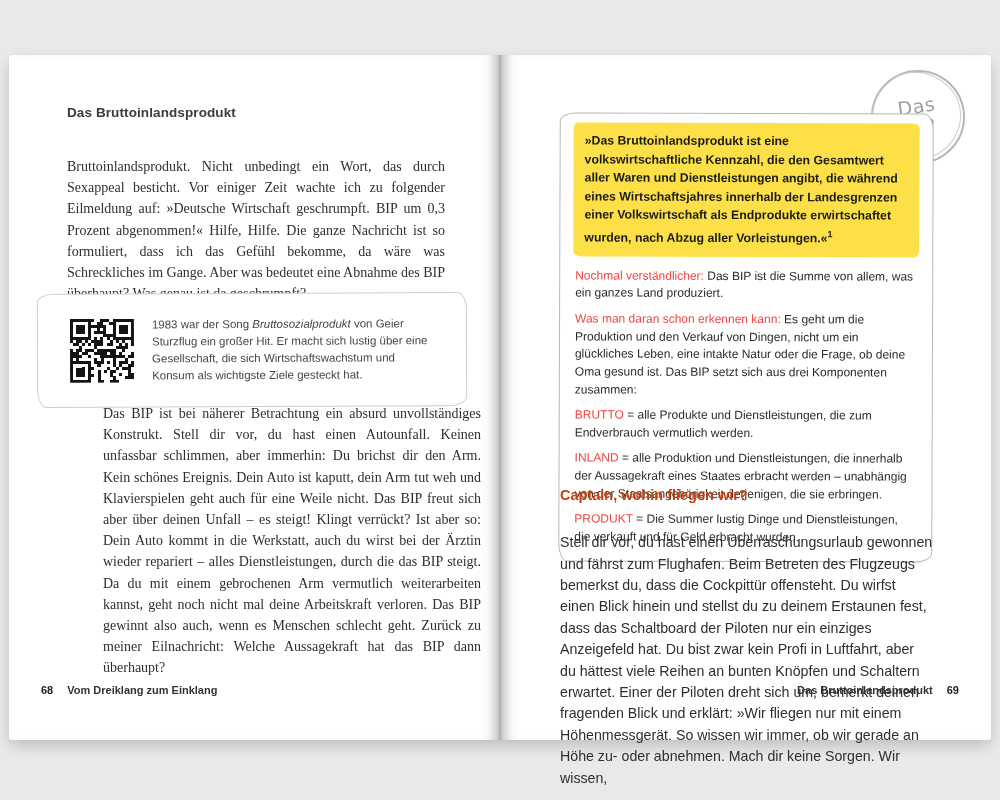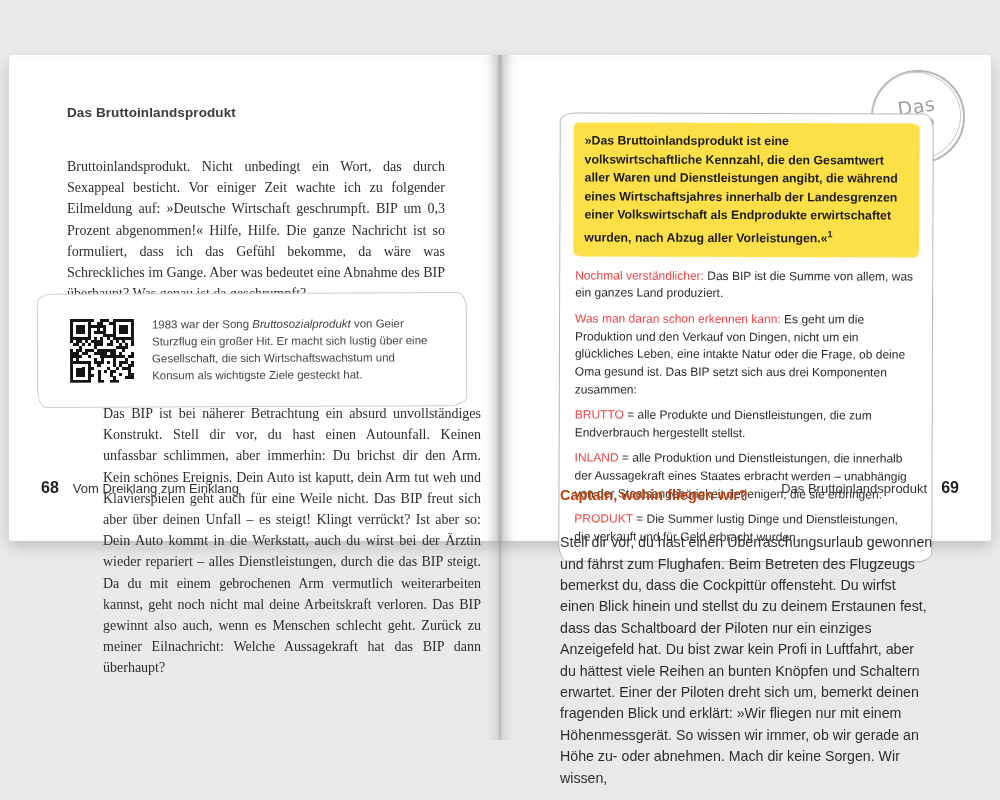--- a/index.html
+++ b/index.html
@@ -9,21 +9,21 @@
     height: 800px;
     background: #e9e9e7;
     font-family: "Liberation Sans", sans-serif;
     overflow: hidden;
   }
   .spread {
     position: absolute;
     left: 9px;
     top: 55px;
     width: 982px;
-    height: 486px;
+    height: 685px;
     display: flex;
     box-shadow: 0 6px 14px rgba(0,0,0,0.18);
     border-radius: 9px;
   }
   .page {
     width: 491px;
     height: 100%;
     background: #ffffff;
     position: relative;
     box-sizing: border-box;
@@ -105,22 +105,22 @@
 
   .footer {
     position: absolute;
     bottom: 44px;
     display: flex;
     align-items: baseline;
     gap: 14px;
   }
   .lp-footer { left: 32px; }
   .rp-footer { right: 32px; }
-  .page-num { font-weight: bold; font-size: 16px; color: #1e1e1e; }
-  .footer-label { font-size: 13px; color: #333; }
+  .page-num { font-weight: bold; font-size: 11px; color: #1e1e1e; }
+  .footer-label { font-size: 11px; color: #333; font-weight: bold; }
 
   
   .def-box {
     position: absolute;
     left: 59px;
     top: 58px;
     width: 374px;
     box-sizing: border-box;
     padding: 9px 13px 14px 13px;
     border-color: #b8b8b8;
@@ -480,21 +480,21 @@
       </div>
     </div>
 
     <div class="def-box sketch">
       <p class="def-quote"><span>»Das Bruttoinlandsprodukt ist eine volkswirtschaftliche Kennzahl, die den Gesamtwert aller Waren und Dienstleistungen angibt, die während eines Wirtschaftsjahres innerhalb der Landesgrenzen einer Volkswirtschaft als Endprodukte erwirtschaftet wurden, nach Abzug aller Vorleistungen.«</span><sup>1</sup></p>
 
       <p class="info first"><span class="lead">Nochmal verständlicher:</span><span> Das BIP ist die Summe von allem, was ein ganzes Land produziert.</span></p>
 
       <p class="info"><span class="lead">Was man daran schon erkennen kann:</span><span> Es geht um die Produktion und den Verkauf von Dingen, nicht um ein glückliches Leben, eine intakte Natur oder die Frage, ob deine Oma gesund ist. Das BIP setzt sich aus drei Komponenten zusammen:</span></p>
 
-      <p class="info"><span class="lead">BRUTTO</span><span> = alle Produkte und Dienstleistungen, die zum Endverbrauch hergestellt stellst.</span></p>
+      <p class="info"><span class="lead">BRUTTO</span><span> = alle Produkte und Dienstleistungen, die zum Endverbrauch vermutlich werden.</span></p>
 
       <p class="info"><span class="lead">INLAND</span><span> = alle Produktion und Dienstleistungen, die innerhalb der Aussagekraft eines Staates erbracht werden – unabhängig von der Staatsangehörigkeit derjenigen, die sie erbringen.</span></p>
 
       <p class="info"><span class="lead">PRODUKT</span><span> = Die Summer lustig Dinge und Dienstleistungen, die verkauft und für Geld erbracht wurden.</span></p>
     </div>
 
     <h3 class="section-heading">Captain, wohin fliegen wir?</h3>
 
     <p class="story">Stell dir vor, du hast einen Überraschungsurlaub gewonnen und fährst zum Flughafen. Beim Betreten des Flugzeugs bemerkst du, dass die Cockpittür offensteht. Du wirfst einen Blick hinein und stellst du zu deinem Erstaunen fest, dass das Schaltboard der Piloten nur ein einziges Anzeigefeld hat. Du bist zwar kein Profi in Luftfahrt, aber du hättest viele Reihen an bunten Knöpfen und Schaltern erwartet. Einer der Piloten dreht sich um, bemerkt deinen fragenden Blick und erklärt: »Wir fliegen nur mit einem Höhenmessgerät. So wissen wir immer, ob wir gerade an Höhe zu- oder abnehmen. Mach dir keine Sorgen. Wir wissen,</p>
 

